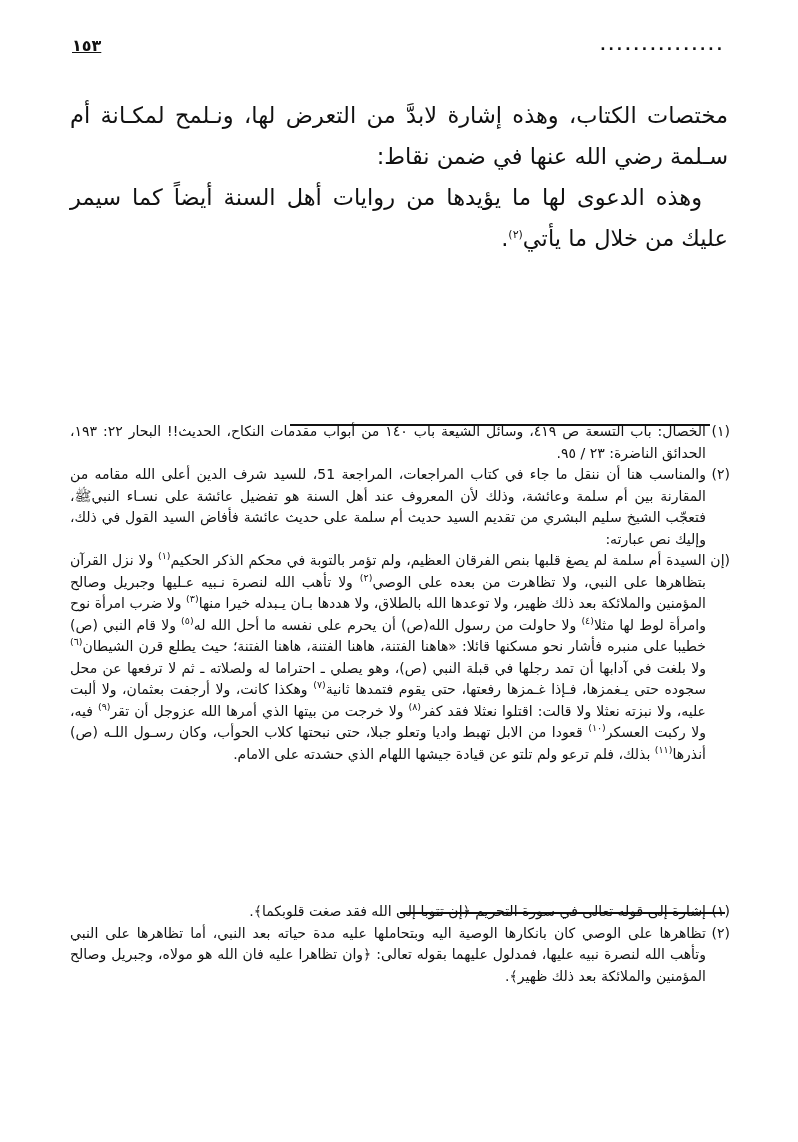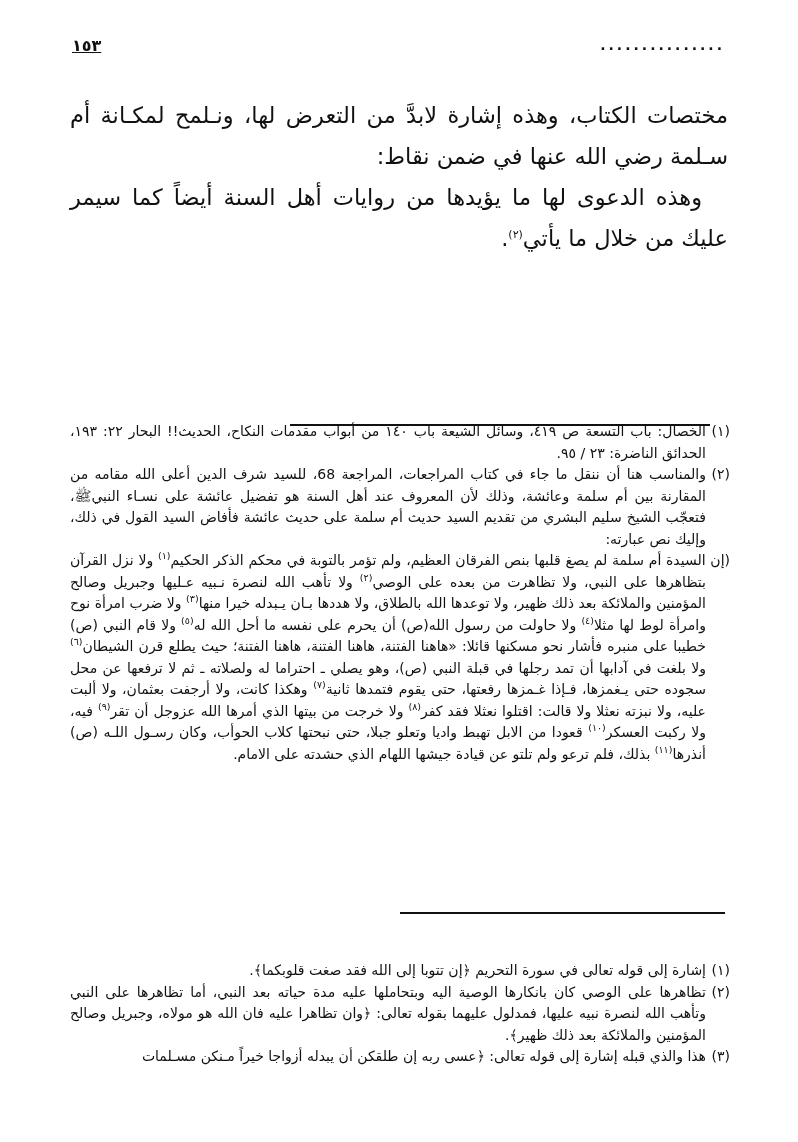--- a/index.html
+++ b/index.html
@@ -77,21 +77,21 @@
     .footnotes {
       position: absolute;
       left: 70px;
       width: 660px;
       font-size: 14px;
       line-height: 21.5px;
       text-align: justify;
       text-align-last: right;
     }
     .footnotes-1 { top: 421px; }
-    .footnotes-2 { top: 960px; }
+    .footnotes-2 { top: 901px; }
     .footnote {
       margin: 0;
       padding-right: 24px;
       text-indent: -24px;
     }
     .footnote .fn-num {
       display: inline-block;
       width: 24px;
       text-indent: 0;
     }
@@ -114,25 +114,24 @@
 
   <div class="main-text">
     <p>مختصات الكتاب، وهذه إشارة لابدَّ من التعرض لها، ونـلمح لمكـانة أم سـلمة رضي الله عنها في ضمن نقاط:</p>
     <p class="indent"><span>وهذه الدعوى لها ما يؤيدها من روايات أهل السنة أيضاً كما سيمر عليك من خلال ما يأتي</span><sup class="fn">(٢)</sup><span>.</span></p>
   </div>
 
   <div class="rule rule-1"></div>
 
   <div class="footnotes footnotes-1">
     <p class="footnote"><span class="fn-num">(١)</span><span>الخصال: باب التسعة ص ٤١٩، وسائل الشيعة باب ١٤٠ من أبواب مقدمات النكاح، الحديث!! البحار ٢٢: ١٩٣، الحدائق الناضرة: ٢٣ / ٩٥.</span></p>
-    <p class="footnote"><span class="fn-num">(٢)</span><span>والمناسب هنا أن ننقل ما جاء في كتاب المراجعات، المراجعة 68، للسيد شرف الدين أعلى الله مقامه من المقارنة بين أم سلمة وعائشة، وذلك لأن المعروف عند أهل السنة هو تفضيل عائشة على نسـاء النبيﷺ، فتعجّب الشيخ سليم البشري من تقديم السيد حديث أم سلمة على حديث عائشة فأفاض السيد القول في ذلك، وإليك نص عبارته:</span></p>
+    <p class="footnote"><span class="fn-num">(٢)</span><span>والمناسب هنا أن ننقل ما جاء في كتاب المراجعات، المراجعة 51، للسيد شرف الدين أعلى الله مقامه من المقارنة بين أم سلمة وعائشة، وذلك لأن المعروف عند أهل السنة هو تفضيل عائشة على نسـاء النبيﷺ، فتعجّب الشيخ سليم البشري من تقديم السيد حديث أم سلمة على حديث عائشة فأفاض السيد القول في ذلك، وإليك نص عبارته:</span></p>
     <p class="quote-block"><span>(إن السيدة أم سلمة لم يصغ قلبها بنص الفرقان العظيم، ولم تؤمر بالتوبة في محكم الذكر الحكيم</span><sup class="fn">(١)</sup><span> ولا نزل القرآن بتظاهرها على النبي، ولا تظاهرت من بعده على الوصي</span><sup class="fn">(٢)</sup><span> ولا تأهب الله لنصرة نـبيه عـليها وجبريل وصالح المؤمنين والملائكة بعد ذلك ظهير، ولا توعدها الله بالطلاق، ولا هددها بـان يـبدله خيرا منها</span><sup class="fn">(٣)</sup><span> ولا ضرب امرأة نوح وامرأة لوط لها مثلا</span><sup class="fn">(٤)</sup><span> ولا حاولت من رسول الله(ص) أن يحرم على نفسه ما أحل الله له</span><sup class="fn">(٥)</sup><span> ولا قام النبي (ص) خطيبا على منبره فأشار نحو مسكنها قائلا: «هاهنا الفتنة، هاهنا الفتنة، هاهنا الفتنة؛ حيث يطلع قرن الشيطان</span><sup class="fn">(٦)</sup><span> ولا بلغت في آدابها أن تمد رجلها في قبلة النبي (ص)، وهو يصلي ـ احتراما له ولصلاته ـ ثم لا ترفعها عن محل سجوده حتى يـغمزها، فـإذا غـمزها رفعتها، حتى يقوم فتمدها ثانية</span><sup class="fn">(٧)</sup><span> وهكذا كانت، ولا أرجفت بعثمان، ولا ألبت عليه، ولا نبزته نعثلا ولا قالت: اقتلوا نعثلا فقد كفر</span><sup class="fn">(٨)</sup><span> ولا خرجت من بيتها الذي أمرها الله عزوجل أن تقر</span><sup class="fn">(٩)</sup><span> فيه، ولا ركبت العسكر</span><sup class="fn">(١٠)</sup><span> قعودا من الابل تهبط واديا وتعلو جبلا، حتى نبحتها كلاب الحوأب، وكان رسـول اللـه (ص) أنذرها</span><sup class="fn">(١١)</sup><span> بذلك، فلم ترعو ولم تلتو عن قيادة جيشها اللهام الذي حشدته على الامام.</span></p>
   </div>
 
   <div class="rule rule-2"></div>
 
   <div class="footnotes footnotes-2">
     <p class="footnote"><span class="fn-num">(١)</span><span>إشارة إلى قوله تعالى في سورة التحريم ﴿إن تتوبا إلى الله فقد صغت قلوبكما﴾.</span></p>
     <p class="footnote"><span class="fn-num">(٢)</span><span>تظاهرها على الوصي كان بانكارها الوصية اليه وبتحاملها عليه مدة حياته بعد النبي، أما تظاهرها على النبي وتأهب الله لنصرة نبيه عليها، فمدلول عليهما بقوله تعالى: ﴿وان تظاهرا عليه فان الله هو مولاه، وجبريل وصالح المؤمنين والملائكة بعد ذلك ظهير﴾.</span></p>
-    <p class="footnote"><span class="fn-num">(٣)</span><span>هذا والذي قبله إشارة إلى قوله تعالى: ﴿عسى ربه إن طلقكن أن يبدله أزواجا خيراً مـنكن مسـلمات</span></p>
   </div>
 
 </div>
 
 </body></html>

